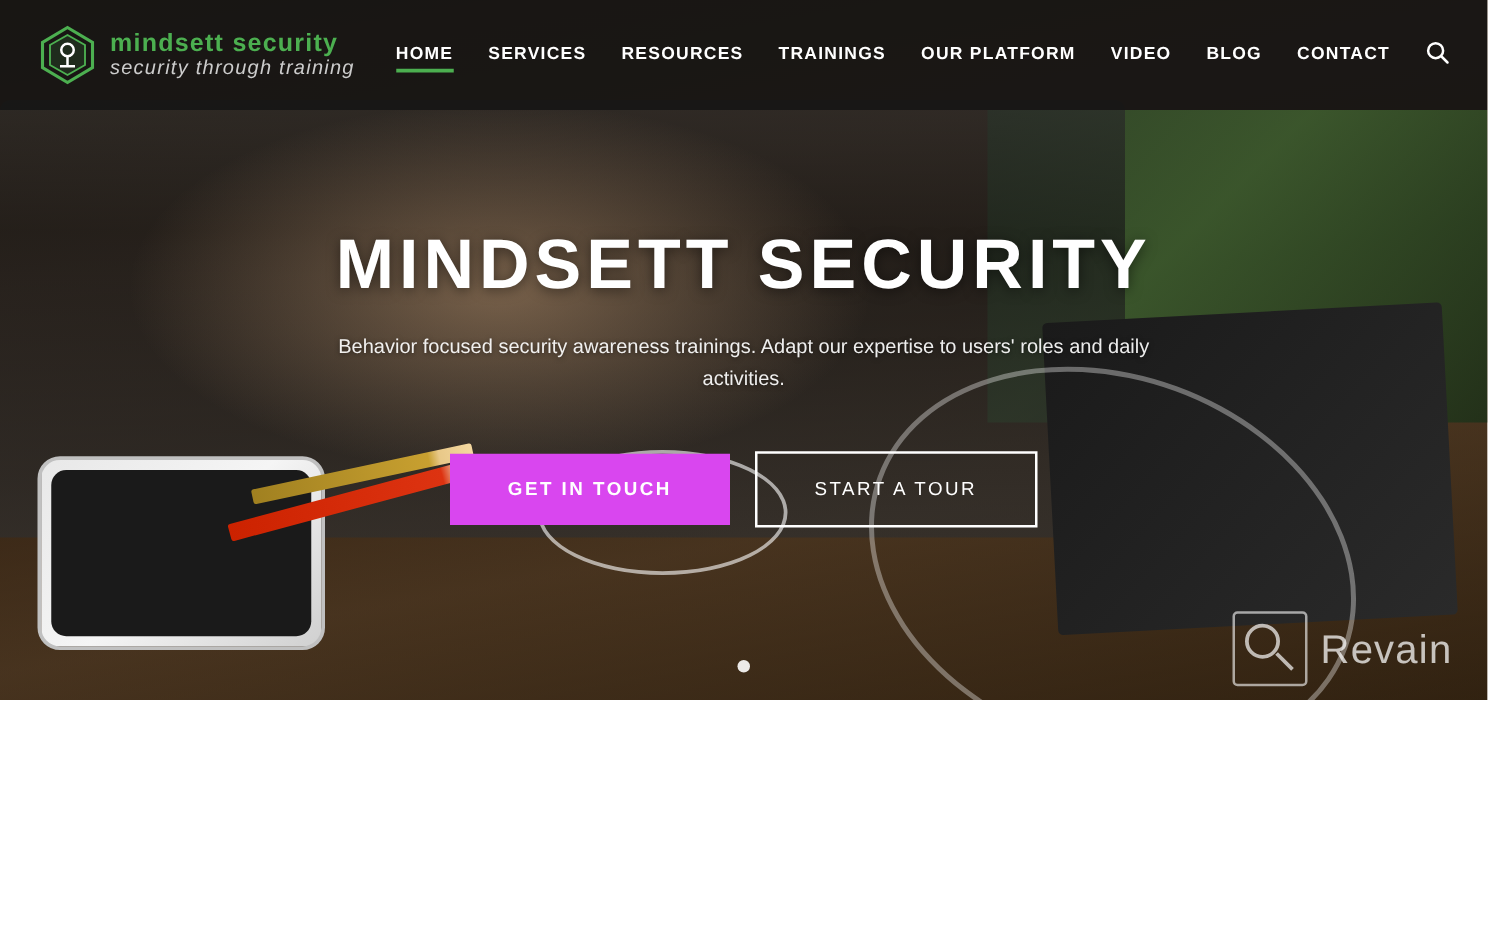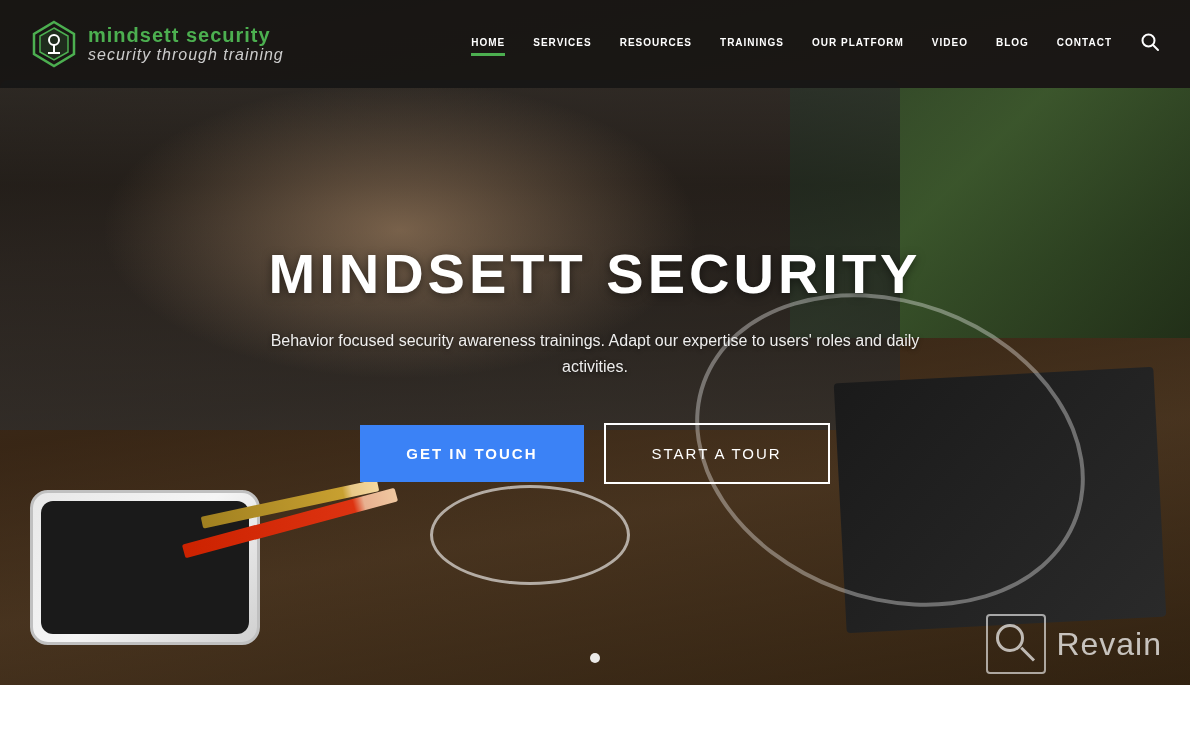--- a/index.html
+++ b/index.html
@@ -73,21 +73,21 @@
 
     .nav {
       display: flex;
       align-items: center;
       gap: 28px;
     }
 
     .nav-item {
       color: #ffffff;
       text-decoration: none;
-      font-size: 10px;
+      font-size: 14px;
       font-weight: 600;
       letter-spacing: 1px;
       text-transform: uppercase;
       cursor: pointer;
       padding-bottom: 4px;
       position: relative;
     }
 
     .nav-item.active {
       color: #ffffff;
@@ -109,21 +109,21 @@
       cursor: pointer;
       background: none;
       border: none;
       padding: 0;
     }
 
     
     .hero {
       position: relative;
       width: 1190px;
-      height: 685px;
+      height: 560px;
       overflow: hidden;
     }
 
     
     .hero-photo {
       position: absolute;
       top: 0;
       left: 0;
       width: 100%;
       height: 100%;
@@ -292,21 +292,21 @@
       text-shadow: 0 1px 4px rgba(0,0,0,0.5);
     }
 
     .hero-buttons {
       display: flex;
       gap: 20px;
       align-items: center;
     }
 
     .btn-get-in-touch {
-      background: #3b82f6;
+      background: #d946ef;
       color: #ffffff;
       border: none;
       padding: 20px 46px;
       font-size: 15px;
       font-weight: 700;
       letter-spacing: 2px;
       text-transform: uppercase;
       cursor: pointer;
       transition: background 0.2s;
     }

